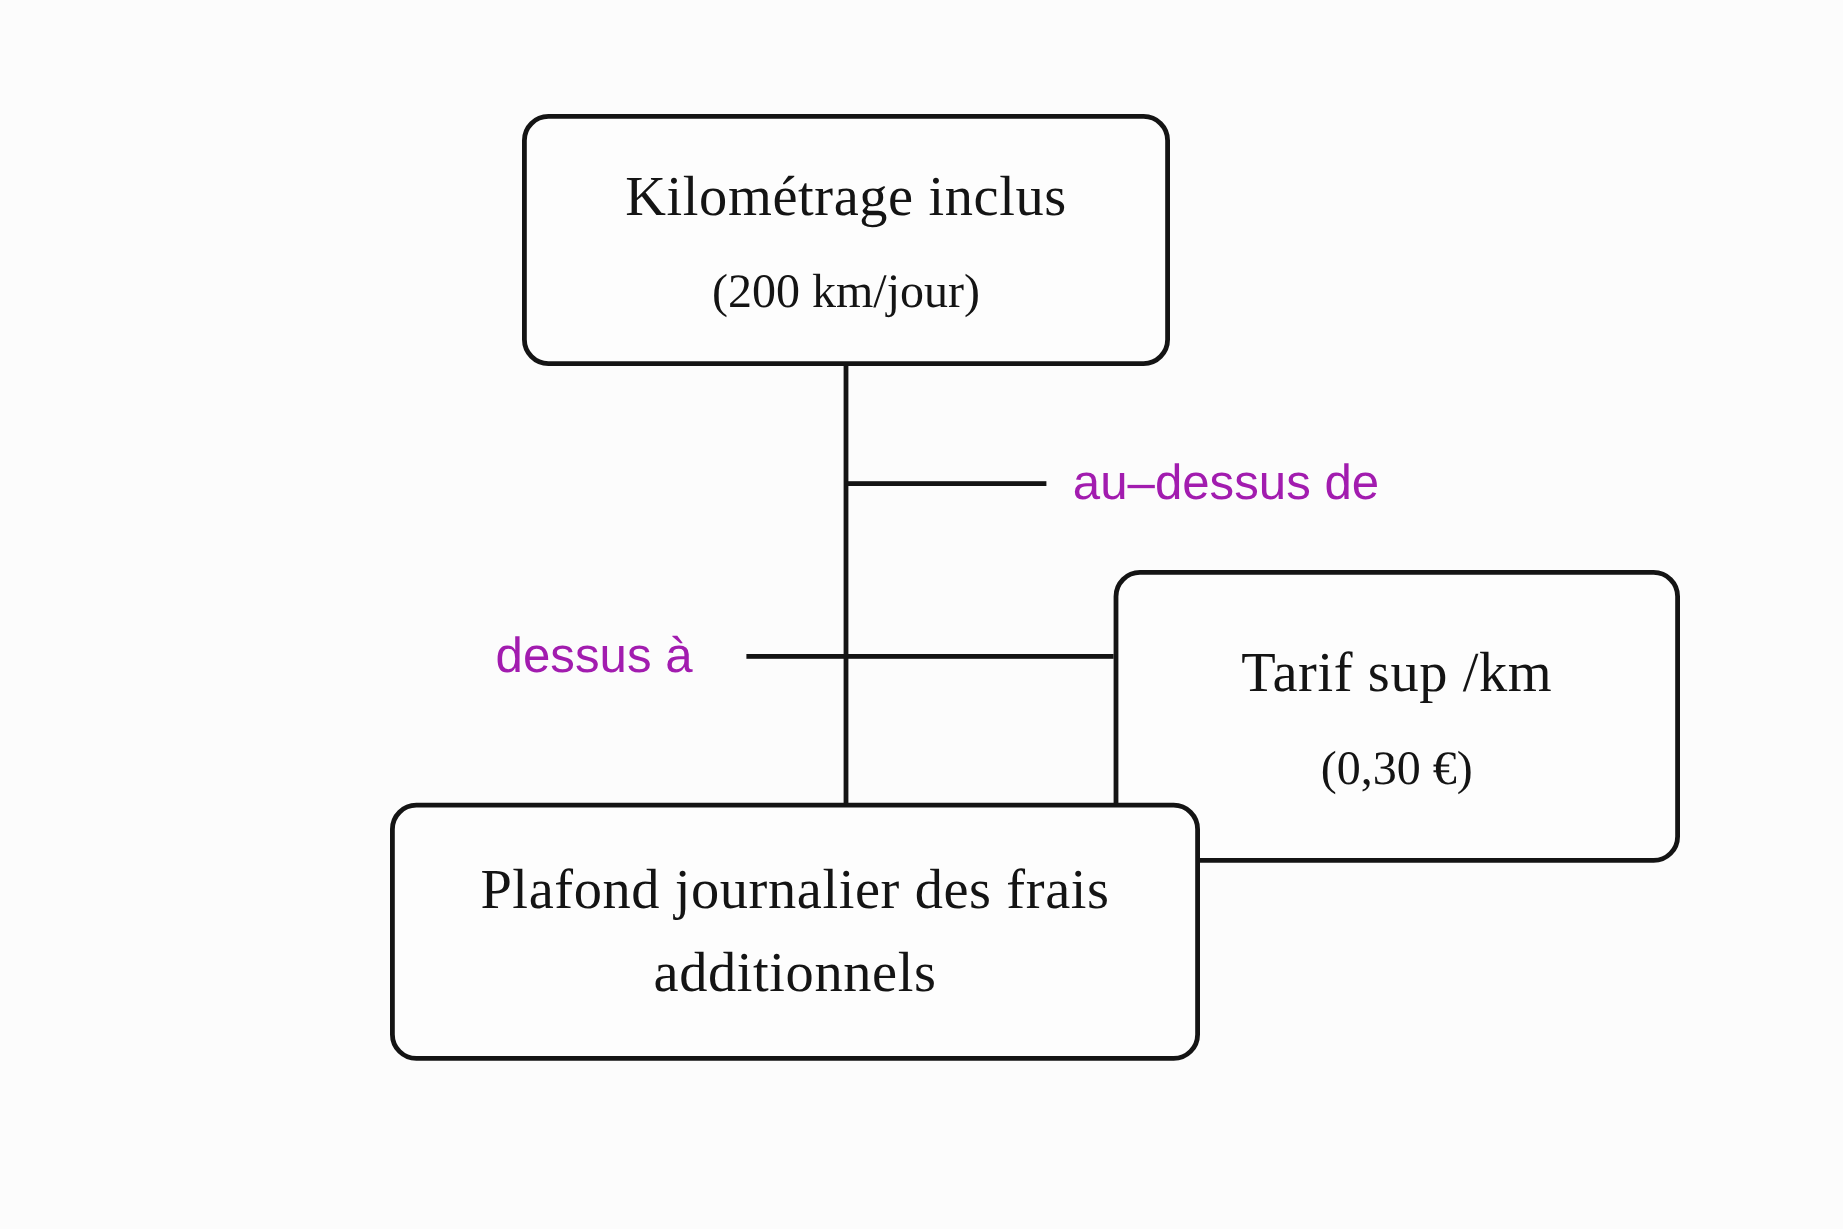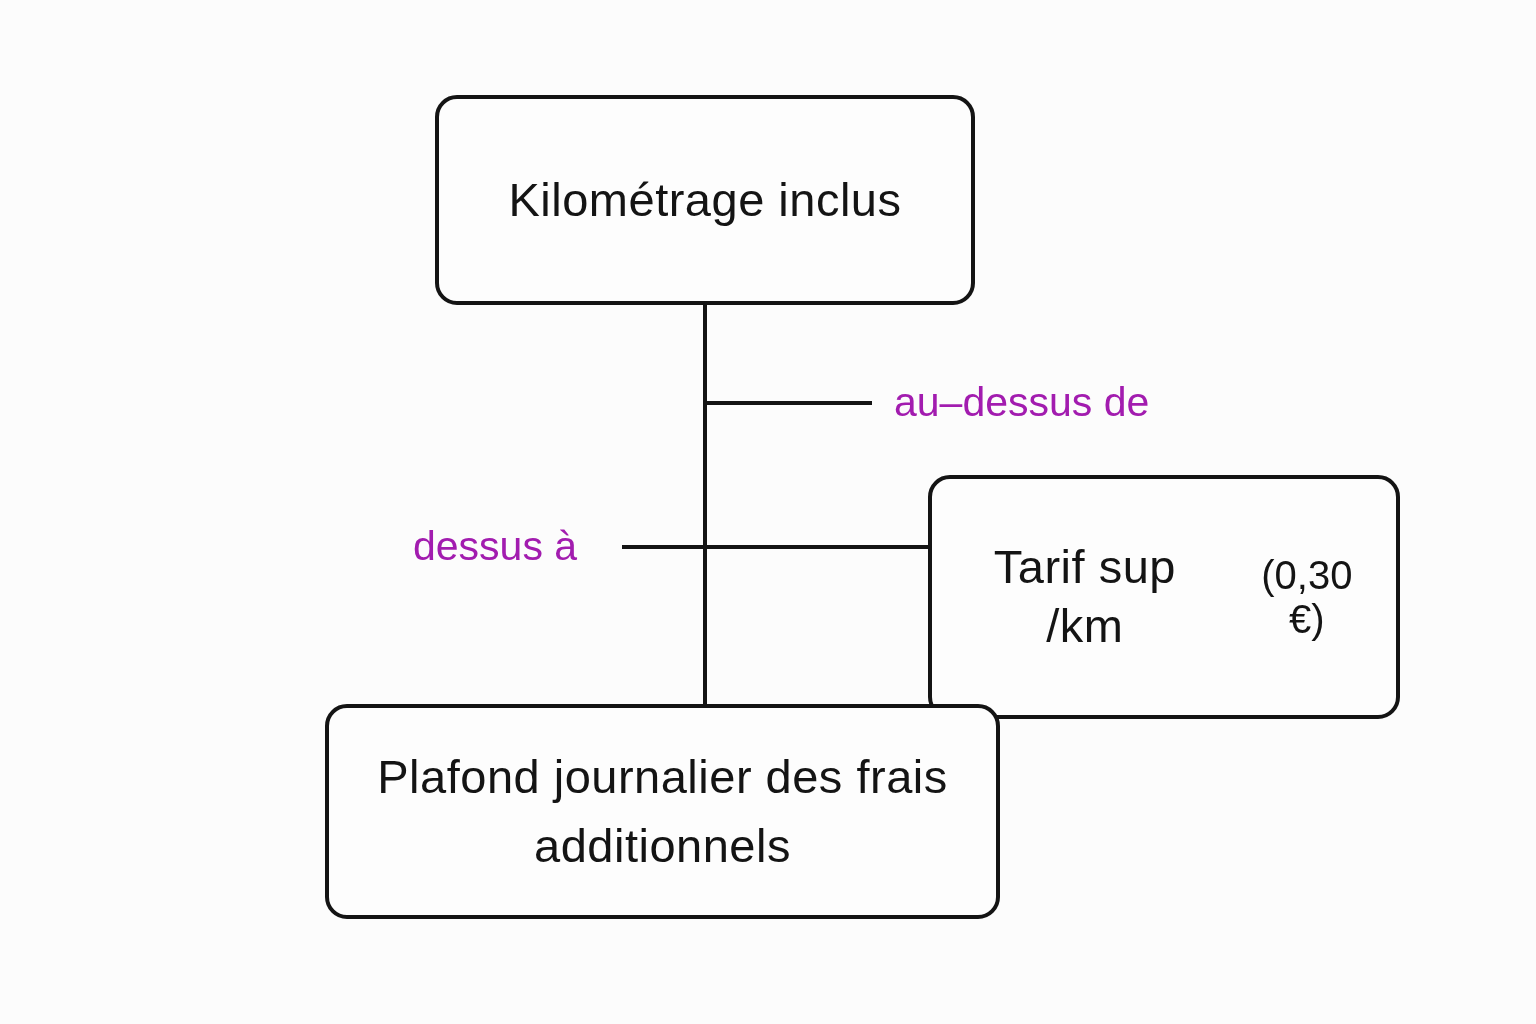--- a/index.html
+++ b/index.html
@@ -15,41 +15,42 @@
     height: 1024px;
     background: #fcfcfc;
     color: #141414;
   }
   .node {
     position: absolute;
     border: 4px solid #141414;
     border-radius: 22px;
     background: #fdfdfd;
     display: flex;
-    flex-direction: row;
+    flex-direction: column;
     align-items: center;
     justify-content: center;
     text-align: center;
     gap: 28px;
     padding: 10px 24px;
+    font-family: Liberation Serif, serif;
   }
   .node .title {
     font-size: 47px;
     font-weight: 500;
     letter-spacing: 0.5px;
     line-height: 1.25;
   }
   .node .subtitle {
     font-size: 40px;
     font-weight: 400;
     line-height: 1.1;
   }
   #node-included { left: 435px; top: 95px;  width: 540px; height: 210px; }
   #node-rate     { left: 928px; top: 475px; width: 472px; height: 244px; }
-  #node-cap      { left: 325px; top: 704px; width: 675px; height: 215px; justify-content: center; }
+  #node-cap      { left: 325px; top: 669px; width: 675px; height: 215px; justify-content: center; }
   #node-cap .title { line-height: 1.45; }
 
   .edge {
     position: absolute;
     background: #141414;
   }
   #edge-spine  { left: 703px; top: 305px; width: 4px;   height: 407px; }
   #edge-above  { left: 705px; top: 401px; width: 167px; height: 4px;  }
   #edge-subject{ left: 622px; top: 545px; width: 306px; height: 4px;  }
 
@@ -68,20 +69,21 @@
 <body>
 
 <div class="canvas">
 
   <div class="edge" id="edge-spine"></div>
   <div class="edge" id="edge-above"></div>
   <div class="edge" id="edge-subject"></div>
 
   <div class="node" id="node-included">
     <div class="title">Kilométrage inclus</div>
+    <div class="subtitle">(200 km/jour)</div>
   </div>
 
   <span class="edge-label" id="label-above">au–dessus de</span>
 
   <span class="edge-label" id="label-subject">dessus à</span>
 
   <div class="node" id="node-rate">
     <div class="title">Tarif sup /km</div>
     <div class="subtitle">(0,30 €)</div>
   </div>

